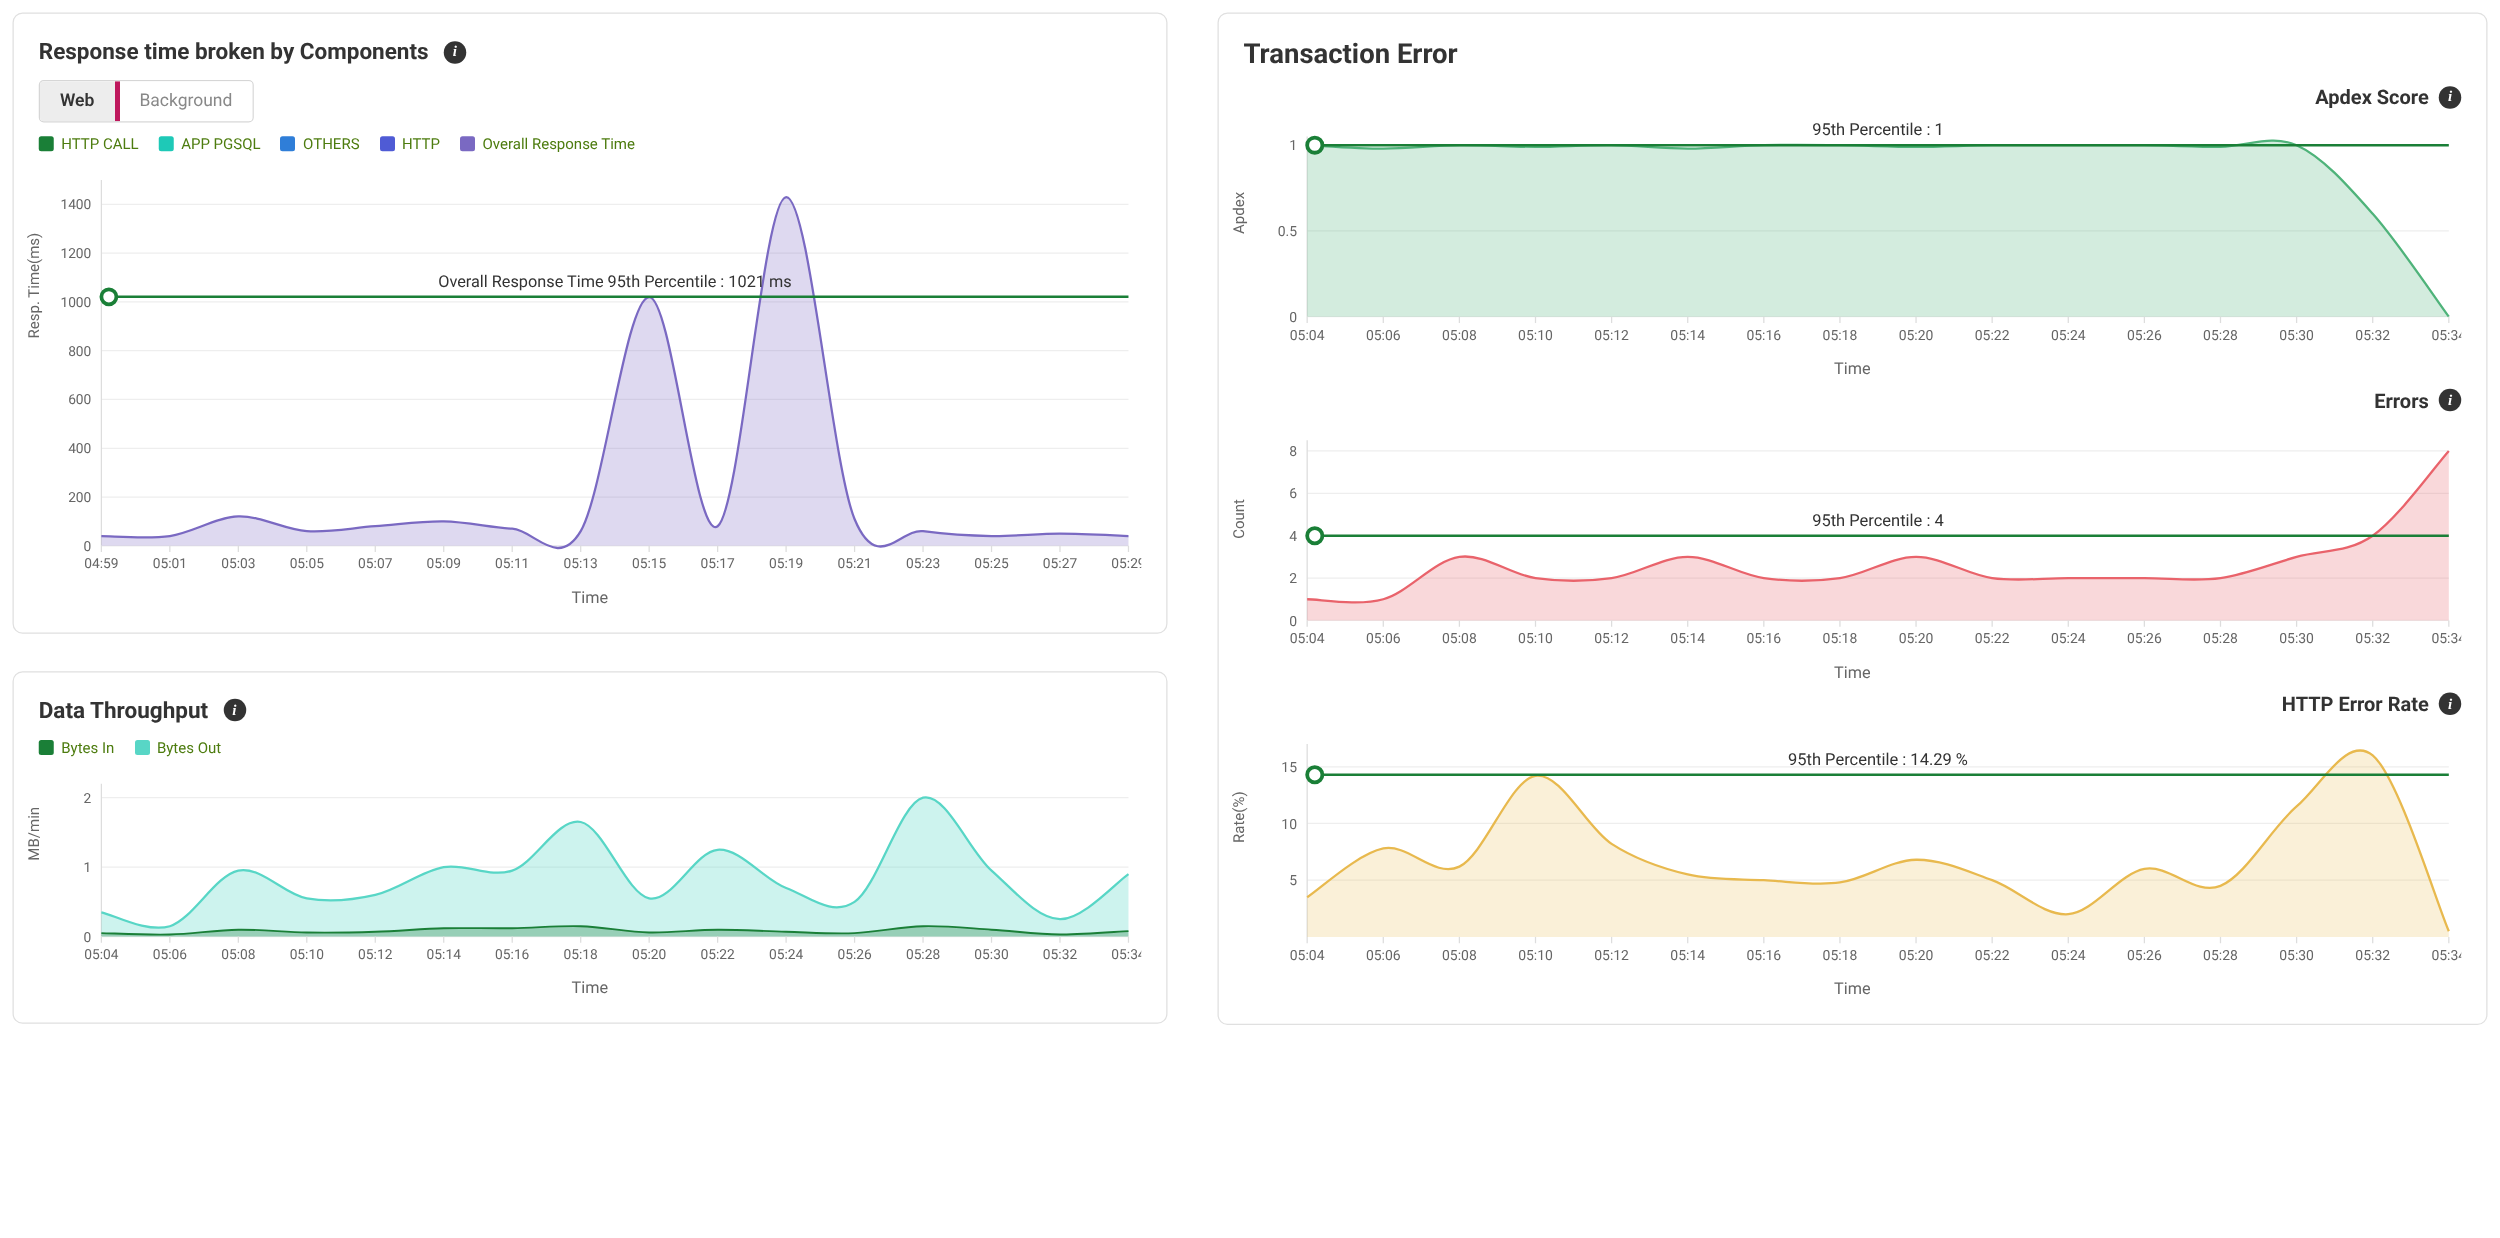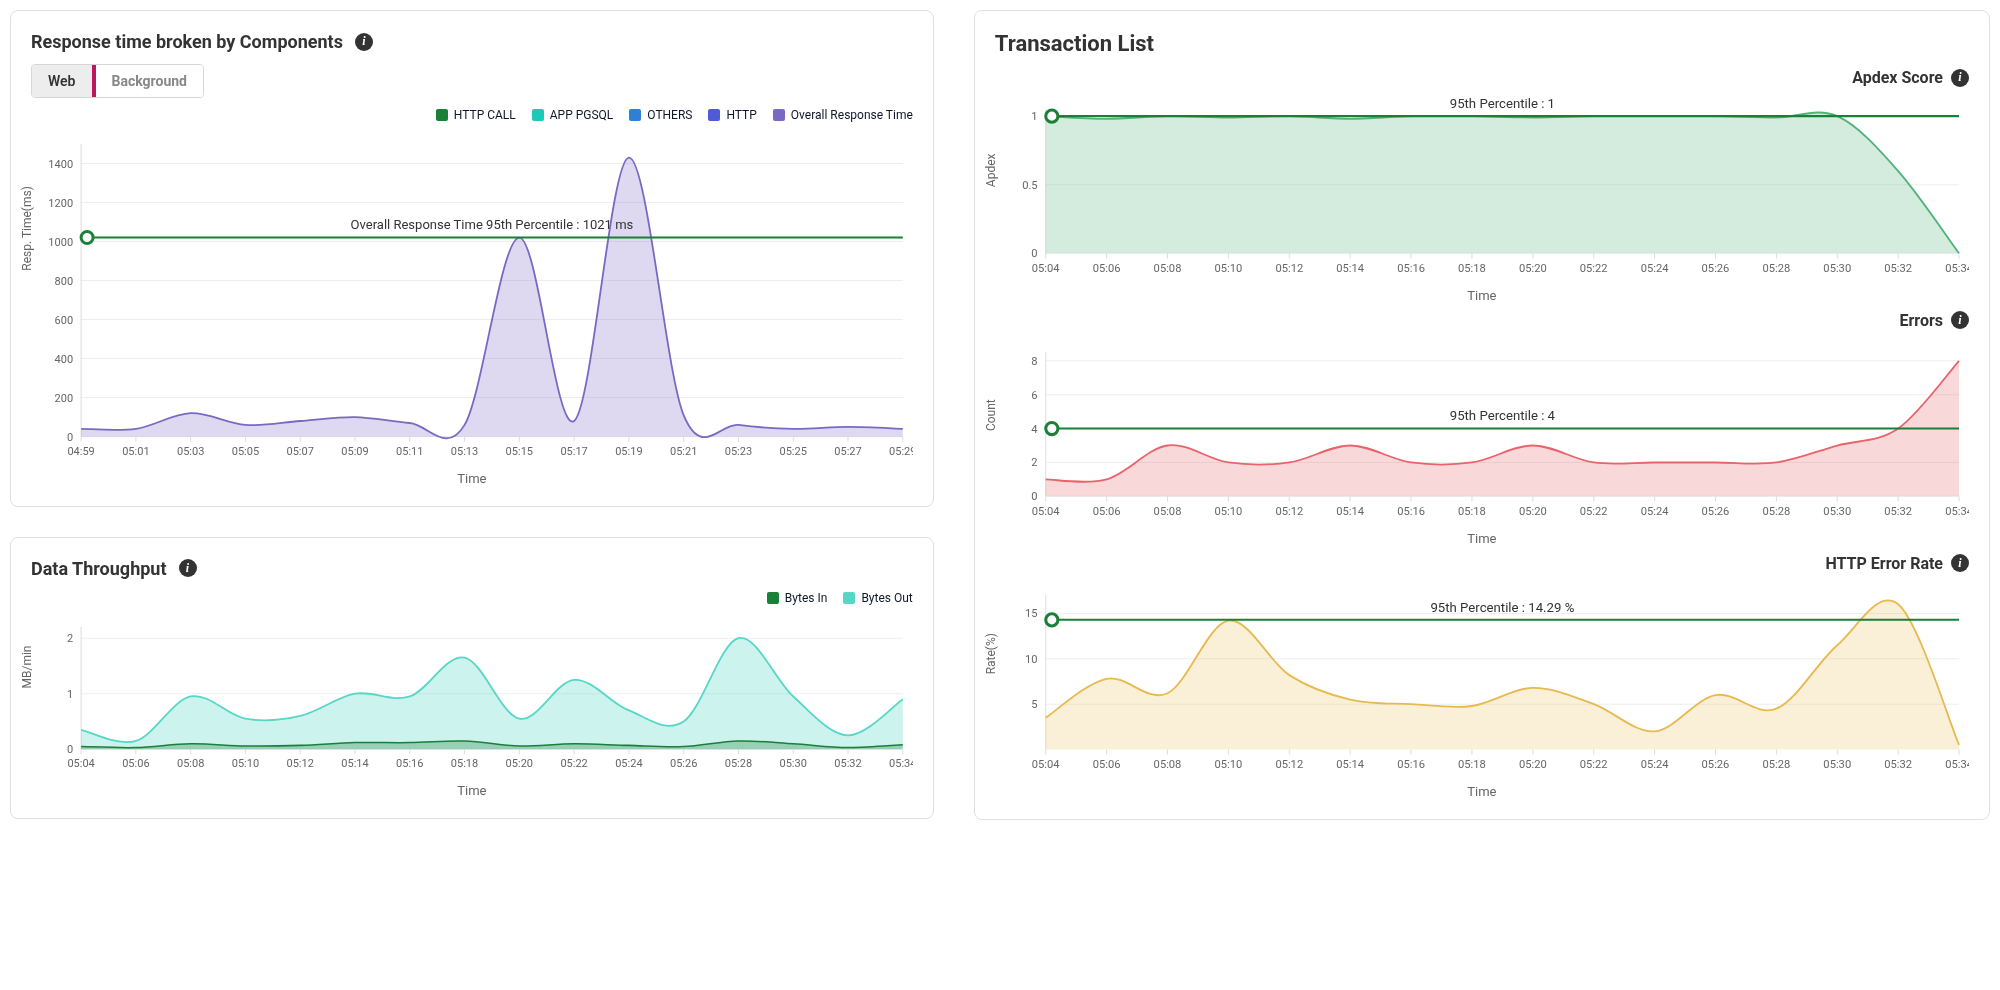--- a/index.html
+++ b/index.html
@@ -5,23 +5,23 @@
 *{box-sizing:border-box;margin:0;padding:0;}
 body{font-family:-apple-system,BlinkMacSystemFont,"Segoe UI",Roboto,sans-serif;background:#fff;color:#333;padding:10px;font-size:14px;}
 .grid{display:grid;grid-template-columns:1fr 1.1fr;gap:40px;width:100%;max-width:2000px;}
 .col{display:flex;flex-direction:column;gap:30px;}
 .panel{border:1px solid #e0e0e0;border-radius:8px;padding:20px;}
 .panel-title{font-weight:700;font-size:18px;display:flex;align-items:center;gap:12px;margin-bottom:12px;}
 .sub-title{font-weight:700;font-size:16px;display:flex;align-items:center;gap:8px;margin:8px 0 4px;justify-content:flex-end;}
 .info-icon{display:inline-flex;align-items:center;justify-content:center;width:18px;height:18px;border-radius:50%;background:#333;color:#fff;font-style:italic;font-weight:bold;font-size:12px;font-family:Georgia,serif;cursor:pointer;}
 .tabs{display:inline-flex;border:1px solid #d6d6d6;border-radius:4px;overflow:hidden;margin-bottom:10px;}
 .tab{padding:8px 16px;font-size:14px;cursor:pointer;background:#fff;color:#888;border-right:4px solid #be185d;}
-.tab:last-child{border-right:none;font-weight:bold;}
+.tab:last-child{border-right:none;}
 .tab.active{background:#ededed;color:#333;font-weight:600;}
-.legend{display:flex;justify-content:flex-end;gap:16px;font-size:12px;color:#0f172a;margin-bottom:4px;flex-wrap:wrap;}
+.legend{display:flex;gap:16px;font-size:12px;color:#4d7c0f;margin-bottom:4px;flex-wrap:wrap;}
 .legend-item{display:flex;align-items:center;gap:6px;white-space:nowrap;}
 .swatch{width:12px;height:12px;border-radius:2px;display:inline-block;}
 .chart-wrap{position:relative;}
 .axis-label-y{position:absolute;left:-4px;top:50%;transform:rotate(-90deg) translateX(50%);transform-origin:left center;font-size:12px;color:#666;white-space:nowrap;}
 .axis-label-x{text-align:center;font-size:13px;color:#666;margin-top:4px;}
 .xtick text,.ytick text{font-size:11px;fill:#666;}
 .ytick line{stroke:#eee;stroke-width:1;}
 .xtick line,.yaxis-line{stroke:#ddd;stroke-width:1;}
 .pct-line{stroke:#1a7f37;stroke-width:2;}
 .pct-marker{fill:#fff;stroke:#1a7f37;stroke-width:3;}
@@ -280,21 +280,21 @@
             </svg>
           </div>
         <div class="axis-label-x">Time</div>
       </div>
     </div>
   </div>
 
   <div class="col">
     <div style="border:1px solid #e0e0e0;border-radius:8px;padding:20px;">
       <div class="panel-title" style="font-size:22px">
-        <span>Transaction List</span>
+        <span>Transaction Error</span>
       </div>
 
       <div class="sub-title">
         <span>Apdex Score</span>
         <span class="info-icon">i</span>
       </div>
       <div class="chart-wrap">
         <span class="axis-label-y">Apdex</span>
         <div id="chart-apdex">
             <svg viewBox="0 0 960 190" preserveAspectRatio="none">

